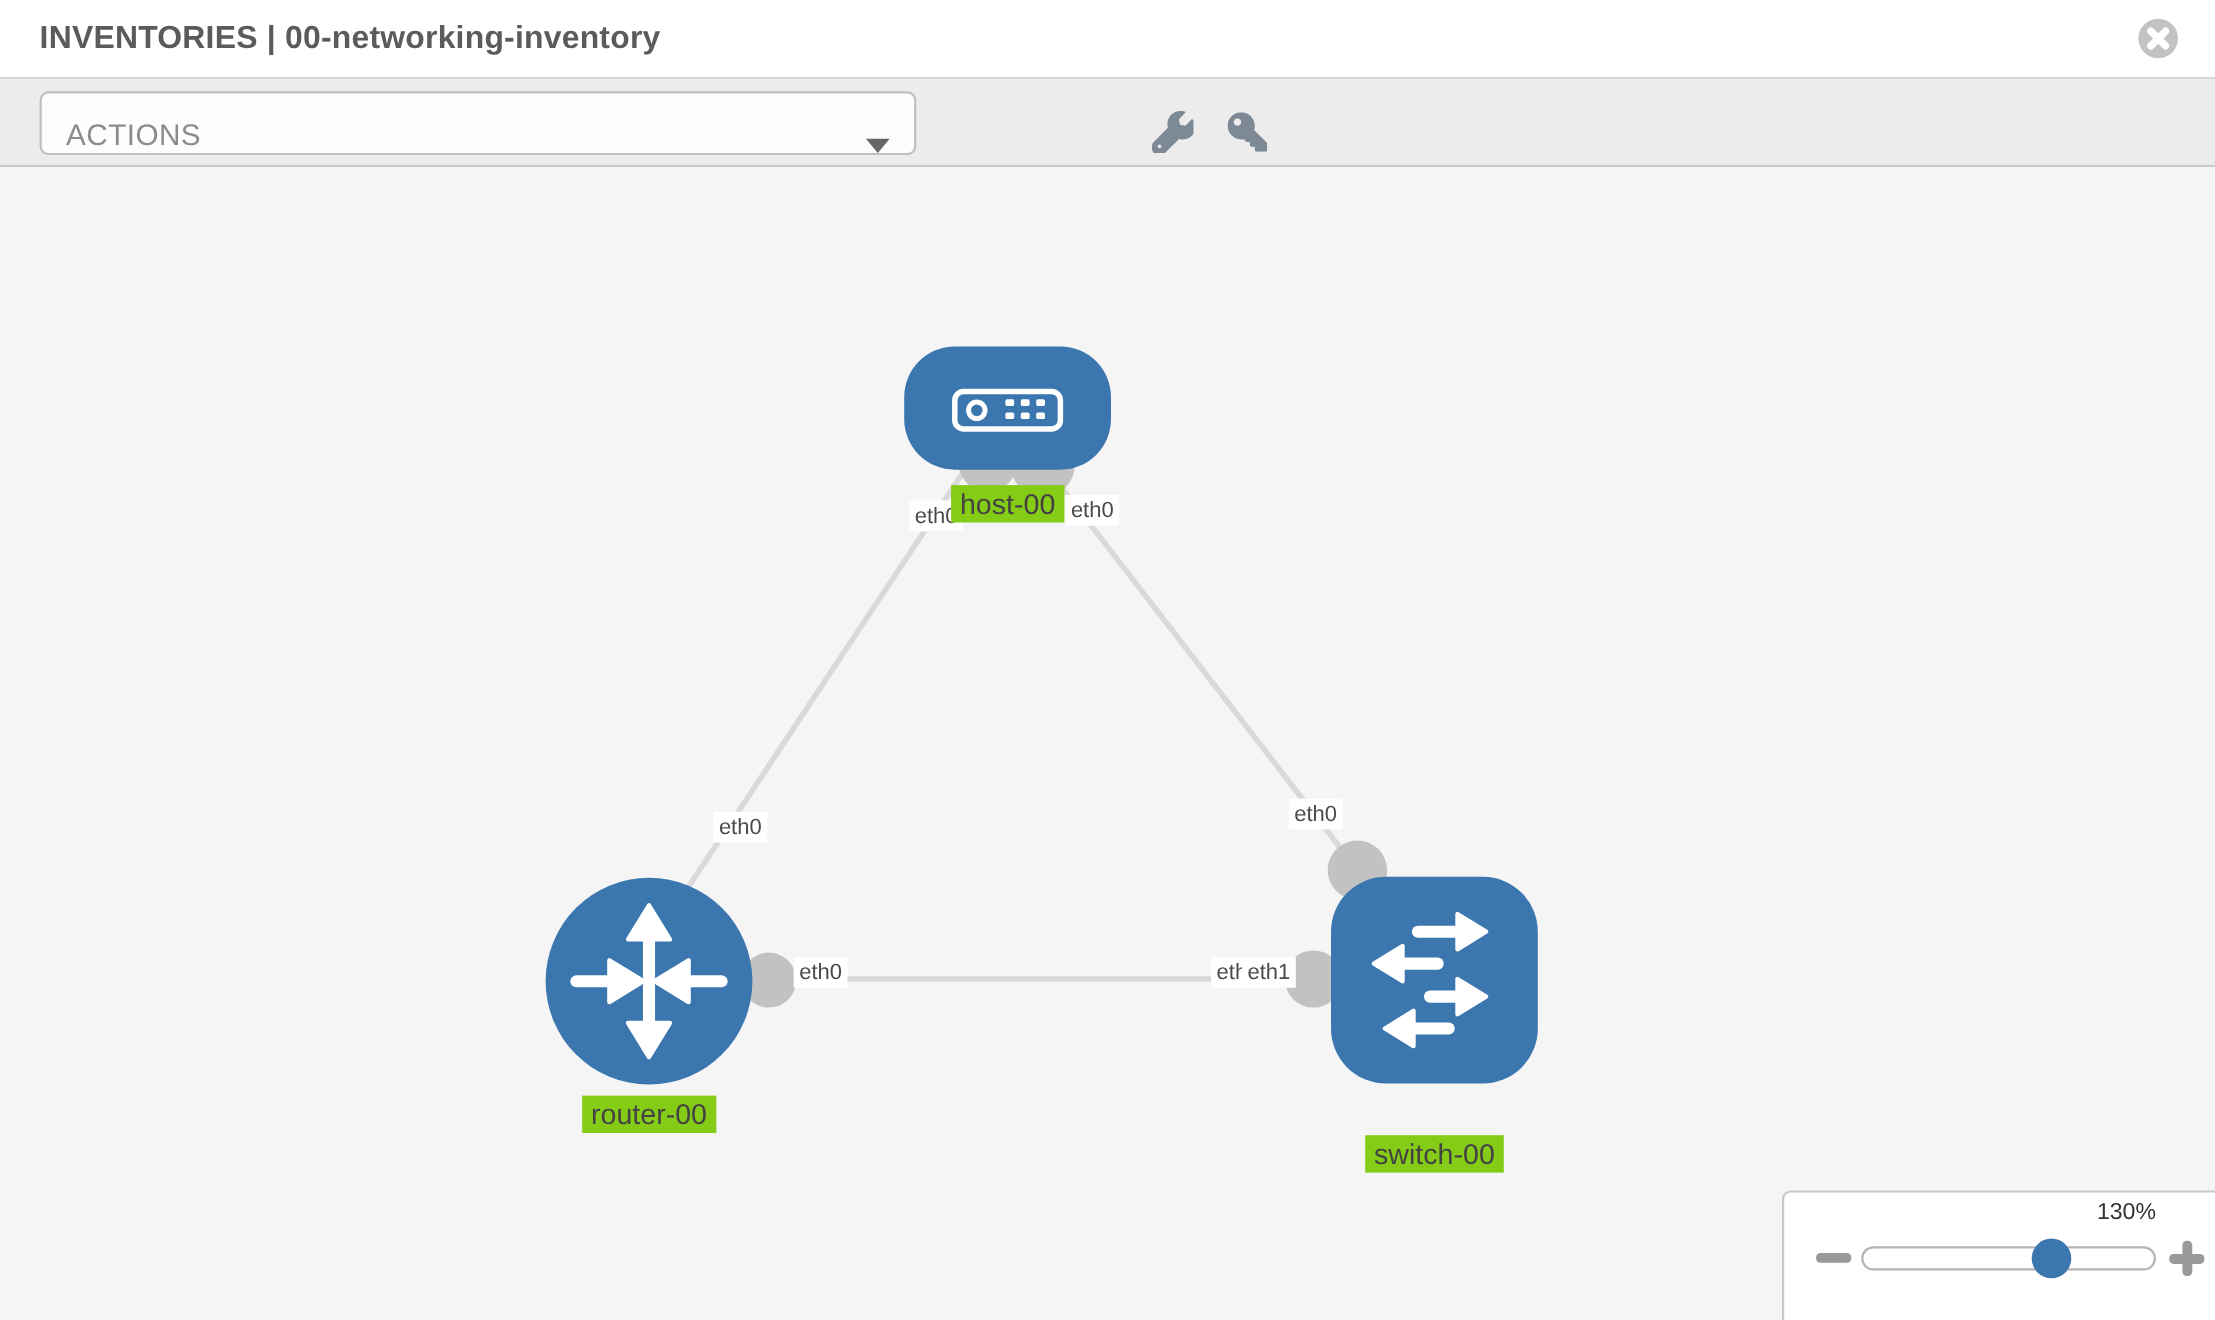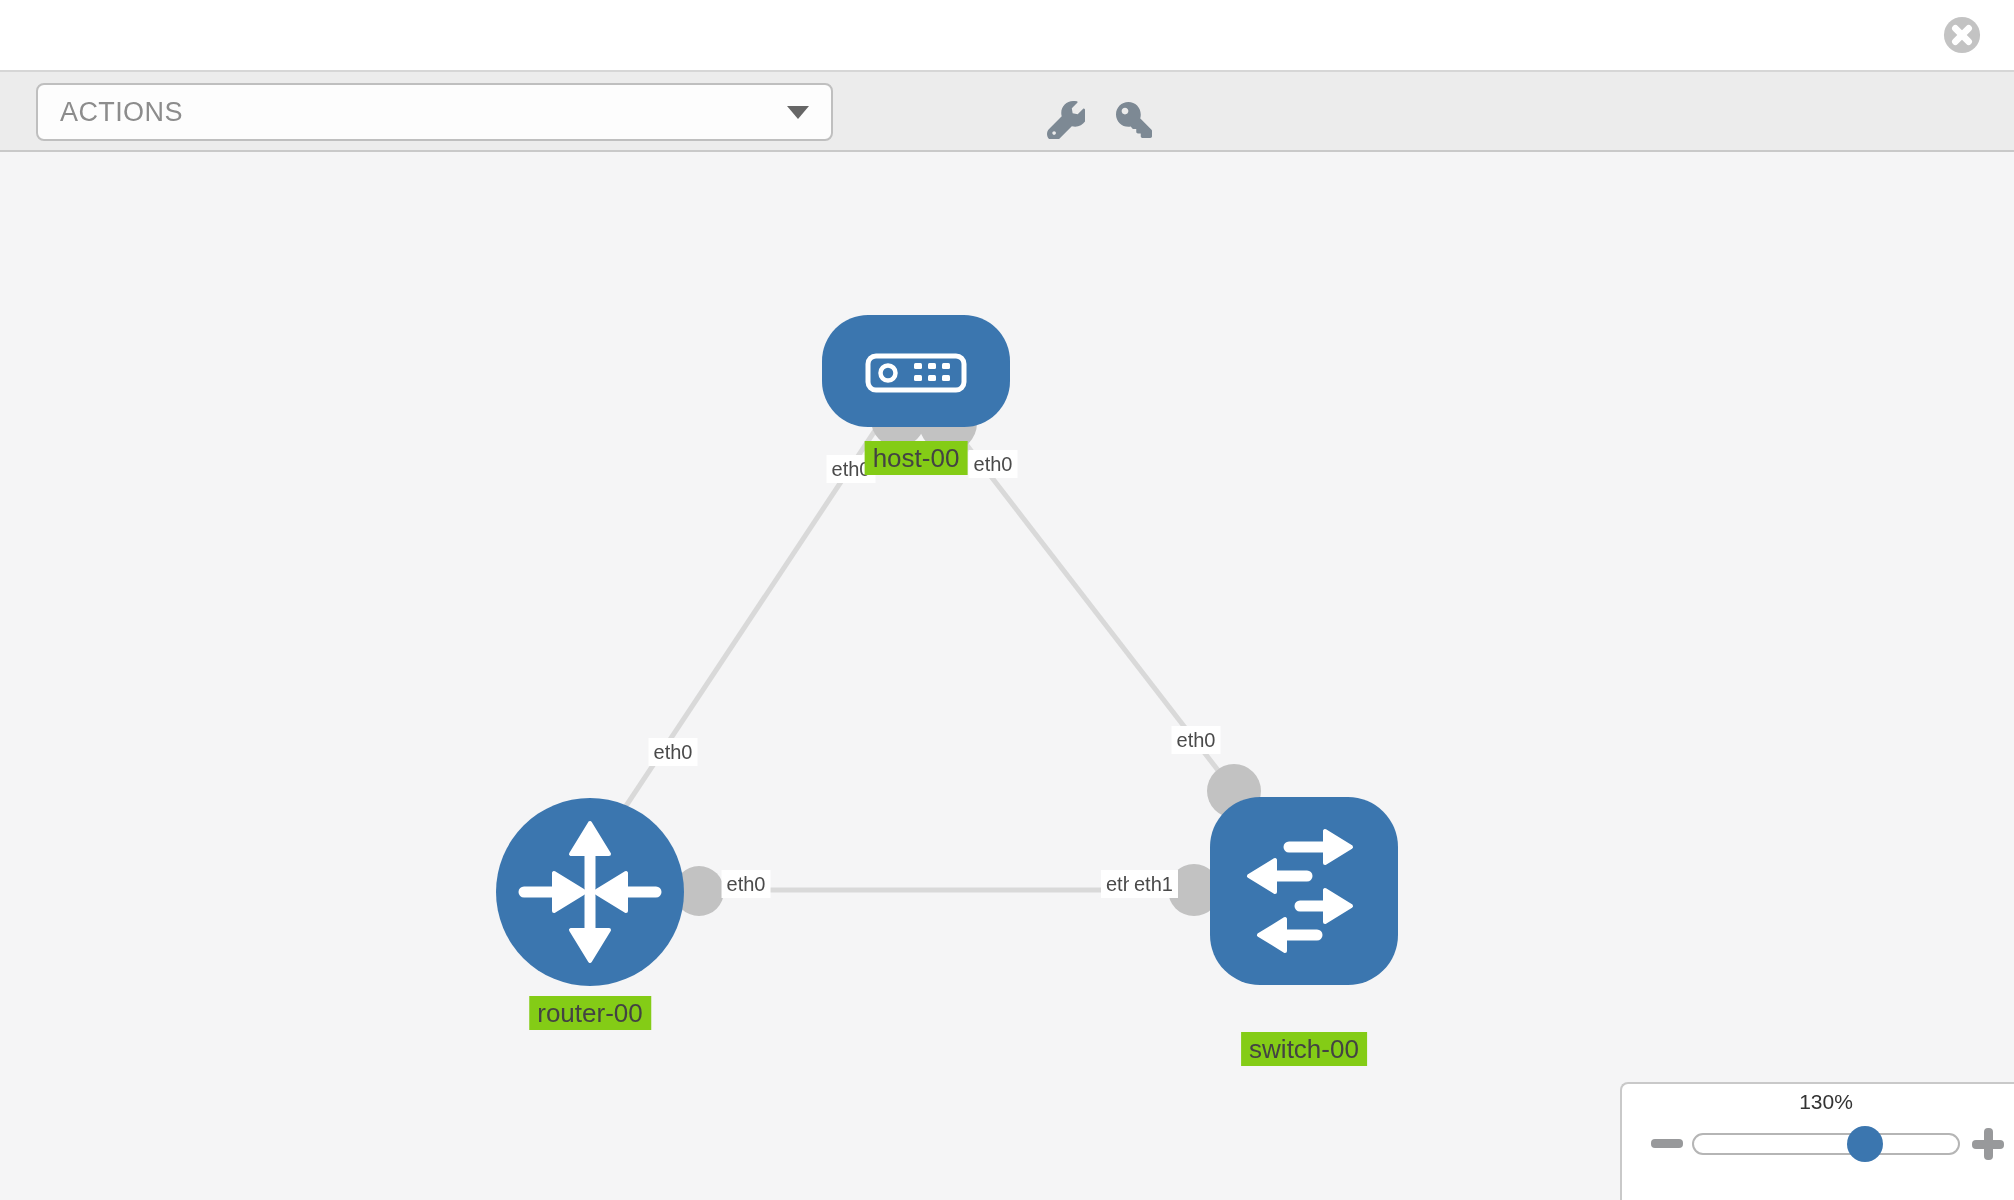--- a/index.html
+++ b/index.html
@@ -23,21 +23,21 @@
     border:none;background:transparent;padding:0;cursor:pointer;
   }
   
   .toolbar{
     position:absolute;left:0;top:72px;width:2014px;height:78px;
     background:#ececec;border-bottom:2px solid #c9c9c9;
   }
   .select-box{
     position:absolute;top:11px;height:58px;box-sizing:border-box;
     background:#fdfdfd;border:2px solid #bfbfbf;border-radius:8px;
-    display:flex;align-items:center;justify-content:space-between;
+    display:flex;align-items:flex-end;justify-content:space-between;
     padding:0 22px;cursor:pointer;
   }
   .select-box .value{font-size:27px;color:#8c8c8c;letter-spacing:.4px;}
   .select-actions{left:36px;width:797px;}
   .select-search{left:1183px;width:794px;}
   .tool-btn{
     position:absolute;top:22px;width:52px;height:52px;border:none;background:transparent;
     padding:0;cursor:pointer;display:flex;align-items:center;justify-content:center;
   }
   .tool-btn.wrench{left:1040px;}
@@ -59,41 +59,42 @@
     background:#84cc16;color:#434343;font-size:26px;line-height:32px;
     padding:1px 8px;white-space:nowrap;z-index:6;
   }
   
   .zoom-panel{
     position:absolute;left:1620px;top:930px;width:394px;height:118px;
     background:#ffffff;border-top:2px solid #c9c9c9;border-left:2px solid #c9c9c9;
     border-top-left-radius:8px;z-index:10;
   }
   .zoom-level{
-    position:absolute;left:70px;top:6px;width:268px;text-align:center;
+    position:absolute;left:70px;top:6px;width:268px;text-align:right;
     font-size:21px;color:#333333;
   }
   .zoom-out,.zoom-in{position:absolute;cursor:pointer;}
   .zoom-out{left:29px;top:55px;width:32px;height:9px;background:#98999b;border-radius:4px;}
   .zoom-in{left:350px;top:44px;width:32px;height:32px;}
   .zoom-in::before{content:"";position:absolute;left:0;top:12px;width:32px;height:9px;background:#98999b;border-radius:4px;}
   .zoom-in::after{content:"";position:absolute;left:12px;top:0;width:9px;height:32px;background:#98999b;border-radius:4px;}
   .zoom-track{
     position:absolute;left:70px;top:49px;width:268px;height:22px;box-sizing:border-box;
     background:#ffffff;border:2px solid #b5b5b5;border-radius:12px;cursor:pointer;
   }
   .zoom-thumb{
     position:absolute;left:225px;top:42px;width:36px;height:36px;border-radius:50%;
     background:#3b76af;cursor:grab;
   }
 </style>
 </head>
 <body>
 
 <div class="header">
+  <div class="page-title">INVENTORIES | 00-networking-inventory</div>
   <button class="close-btn">
     <svg width="38" height="38" viewBox="0 0 40 40">
       <circle cx="20" cy="20" r="19" fill="#c3c3c3"></circle>
       <path d="M13 13 L27 27 M27 13 L13 27" stroke="#ffffff" stroke-width="7" stroke-linecap="round"></path>
     </svg>
   </button>
 </div>
 
 <div class="toolbar">
   <div class="select-box select-actions">

